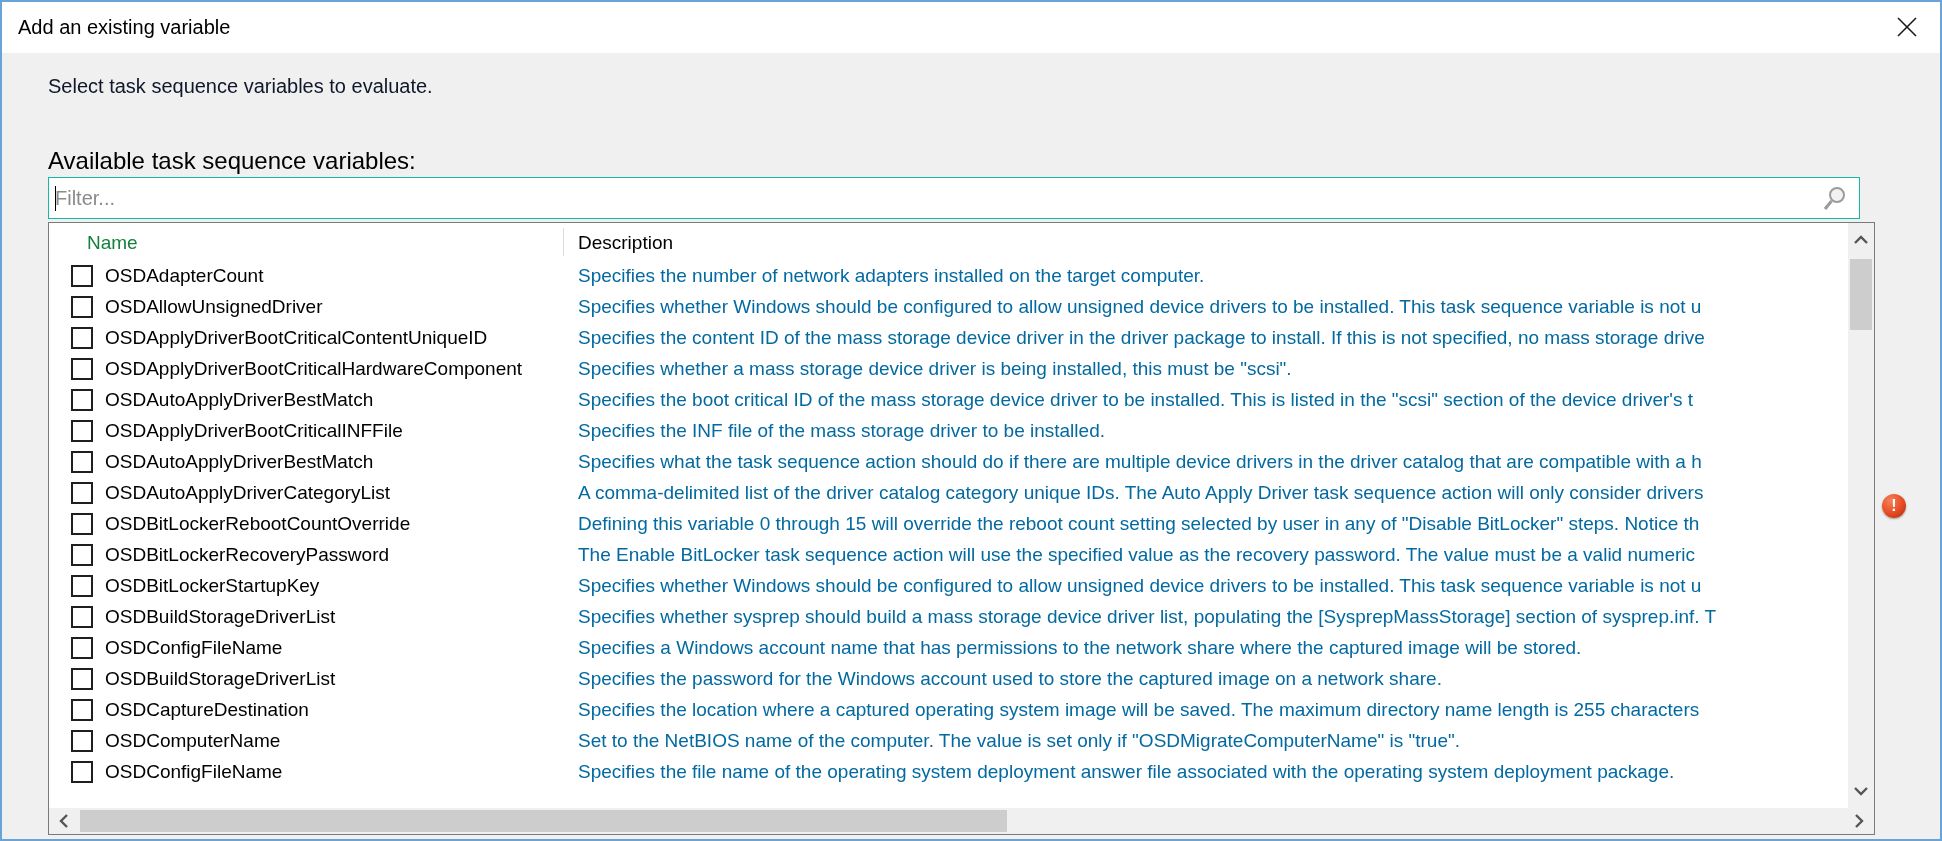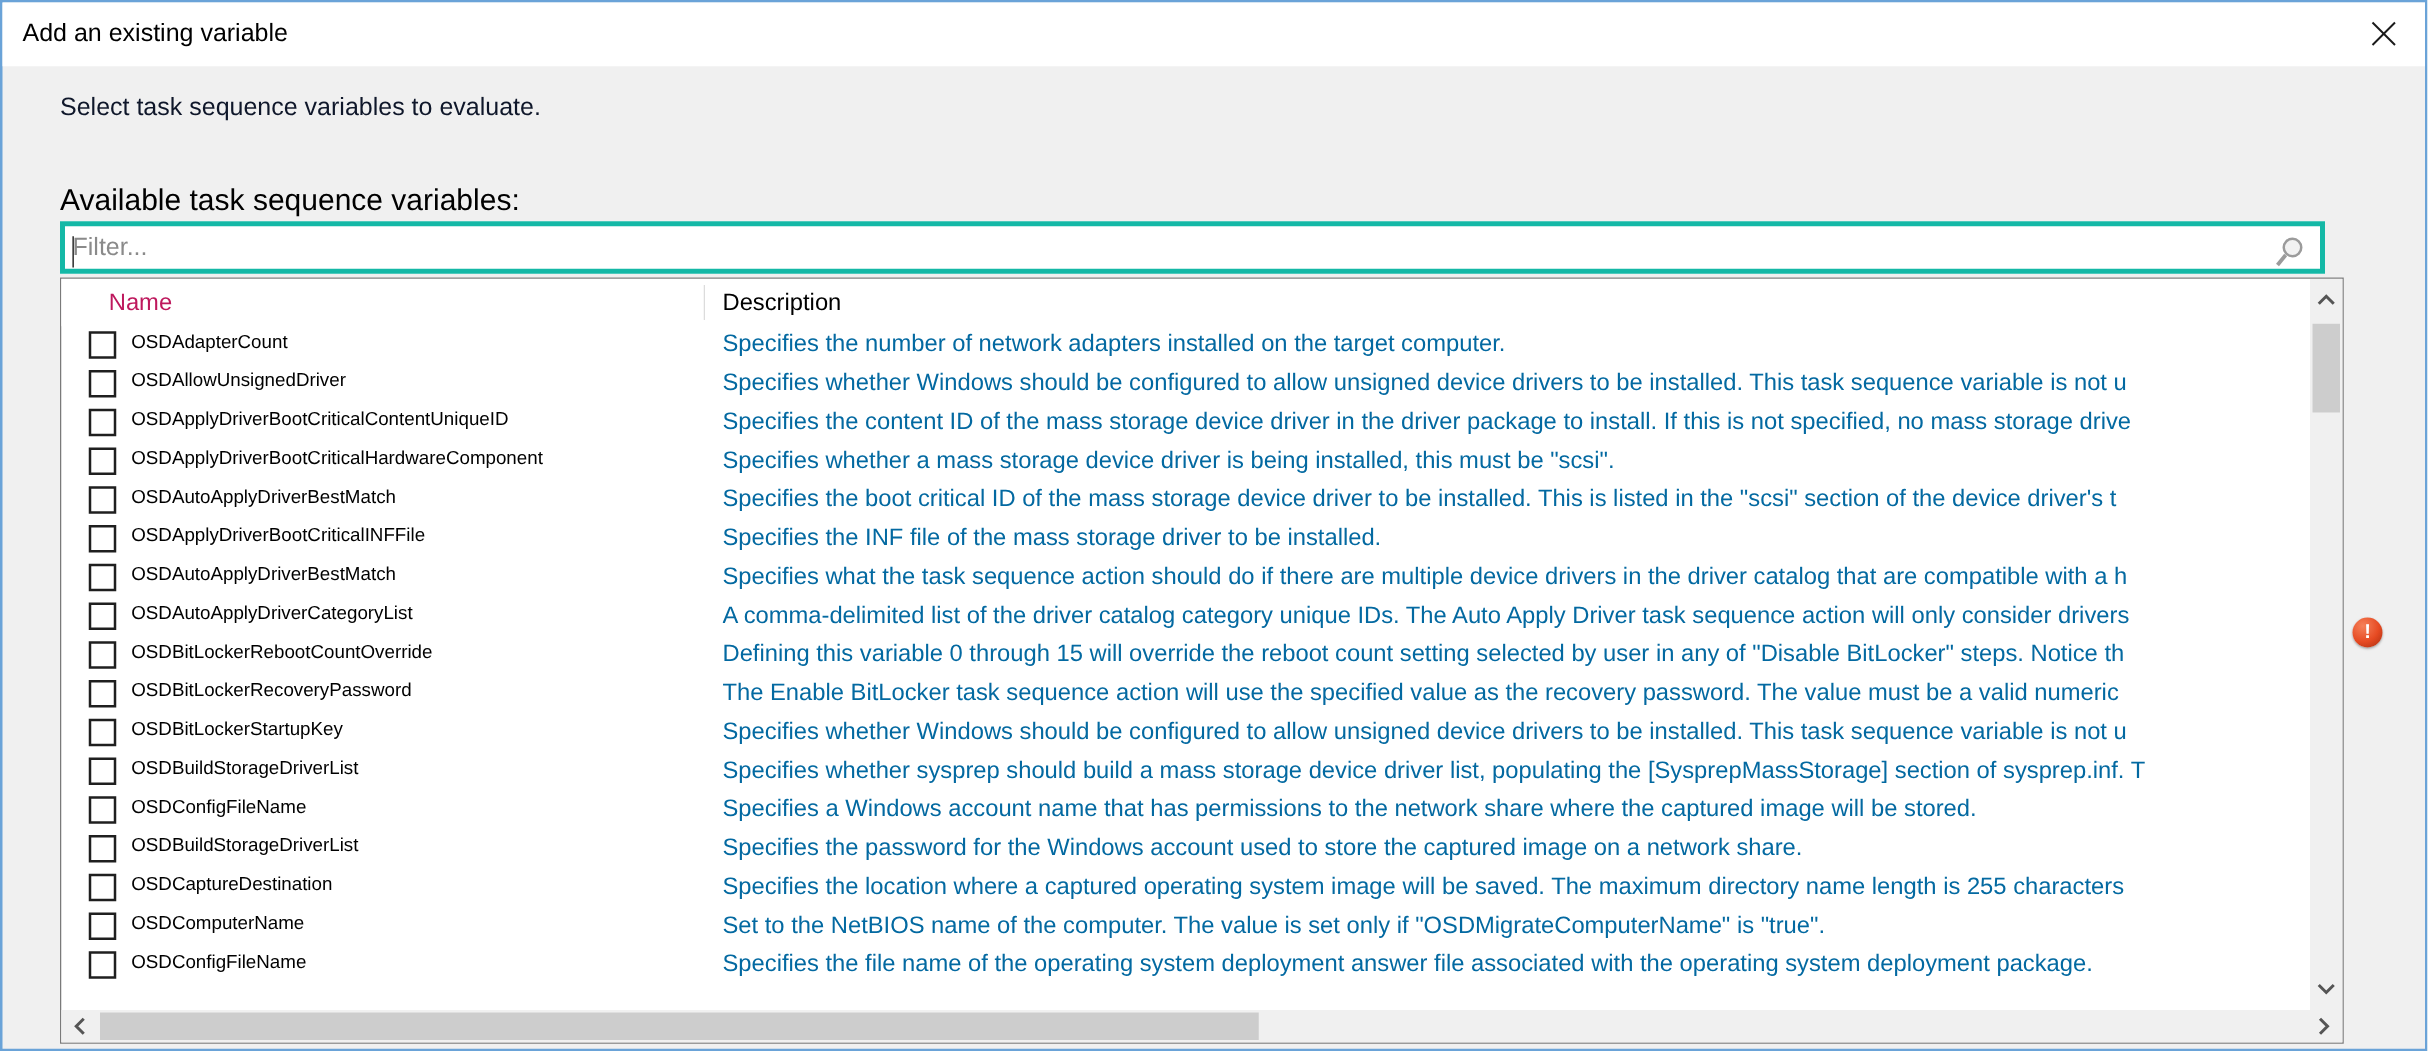--- a/index.html
+++ b/index.html
@@ -29,21 +29,21 @@
   
   .instructions{
     position:absolute;left:46px;top:73px;font-size:20px;color:#0f172a;white-space:nowrap;
   }
   .list-label{
     position:absolute;left:46px;top:145px;font-size:24px;color:#000;white-space:nowrap;
   }
   
   .filter-wrap{
     position:absolute;left:46px;top:175px;width:1812px;height:42px;
-    background:#fff;border:4px solid #14b8a6;box-sizing:border-box;
+    background:#fff;border:1px solid #14b8a6;box-sizing:border-box;
   }
   .filter-input{
     position:absolute;left:6px;top:0;bottom:0;right:44px;width:calc(100% - 50px);
     border:none;outline:none;font-family:"Liberation Sans", sans-serif;
     font-size:20px;color:#000;background:transparent;padding:0;
   }
   .filter-input::placeholder{color:#8a8a8a;opacity:1;}
   .caret{
     position:absolute;left:6px;top:8px;width:1px;height:25px;background:#000;
   }
@@ -53,39 +53,39 @@
   
   .listbox{
     position:absolute;left:46px;top:220px;width:1827px;height:613px;
     background:#fff;border:1px solid #7a7a7a;box-sizing:border-box;overflow:hidden;
   }
   .lv-header{
     position:absolute;top:0;left:0;right:26px;height:38px;background:#fff;
   }
   .col-name{
     position:absolute;left:38px;top:0;height:38px;line-height:40px;
-    font-size:19px;color:#be185d;cursor:default;
+    font-size:19px;color:#15803d;cursor:default;
   }
   .col-desc{
     position:absolute;left:529px;top:0;height:38px;line-height:40px;
     font-size:19px;color:#000;cursor:default;
   }
   .col-sep{
     position:absolute;left:514px;top:5px;width:1px;height:28px;background:#dcdcdc;
   }
   .rows{
     position:absolute;top:38px;left:0;right:26px;bottom:26px;overflow:hidden;
   }
   .row{position:relative;height:31px;}
   .cb{
     position:absolute;left:22px;top:4px;width:22px;height:22px;
     border:2px solid #1f1f1f;background:#fff;box-sizing:border-box;cursor:pointer;
   }
   .vname{
-    position:absolute;left:56px;top:4px;font-size:15px;color:#000;white-space:nowrap;text-align:right;
+    position:absolute;left:56px;top:4px;font-size:19px;color:#000;white-space:nowrap;text-align:right;
   }
   .vdesc{
     position:absolute;left:529px;right:2px;top:4px;font-size:19px;color:#0369a1;
     white-space:nowrap;overflow:hidden;
   }
   
   .vscroll{
     position:absolute;top:0;right:0;bottom:26px;width:26px;background:#f0f0f0;
   }
   .vscroll .btn{

